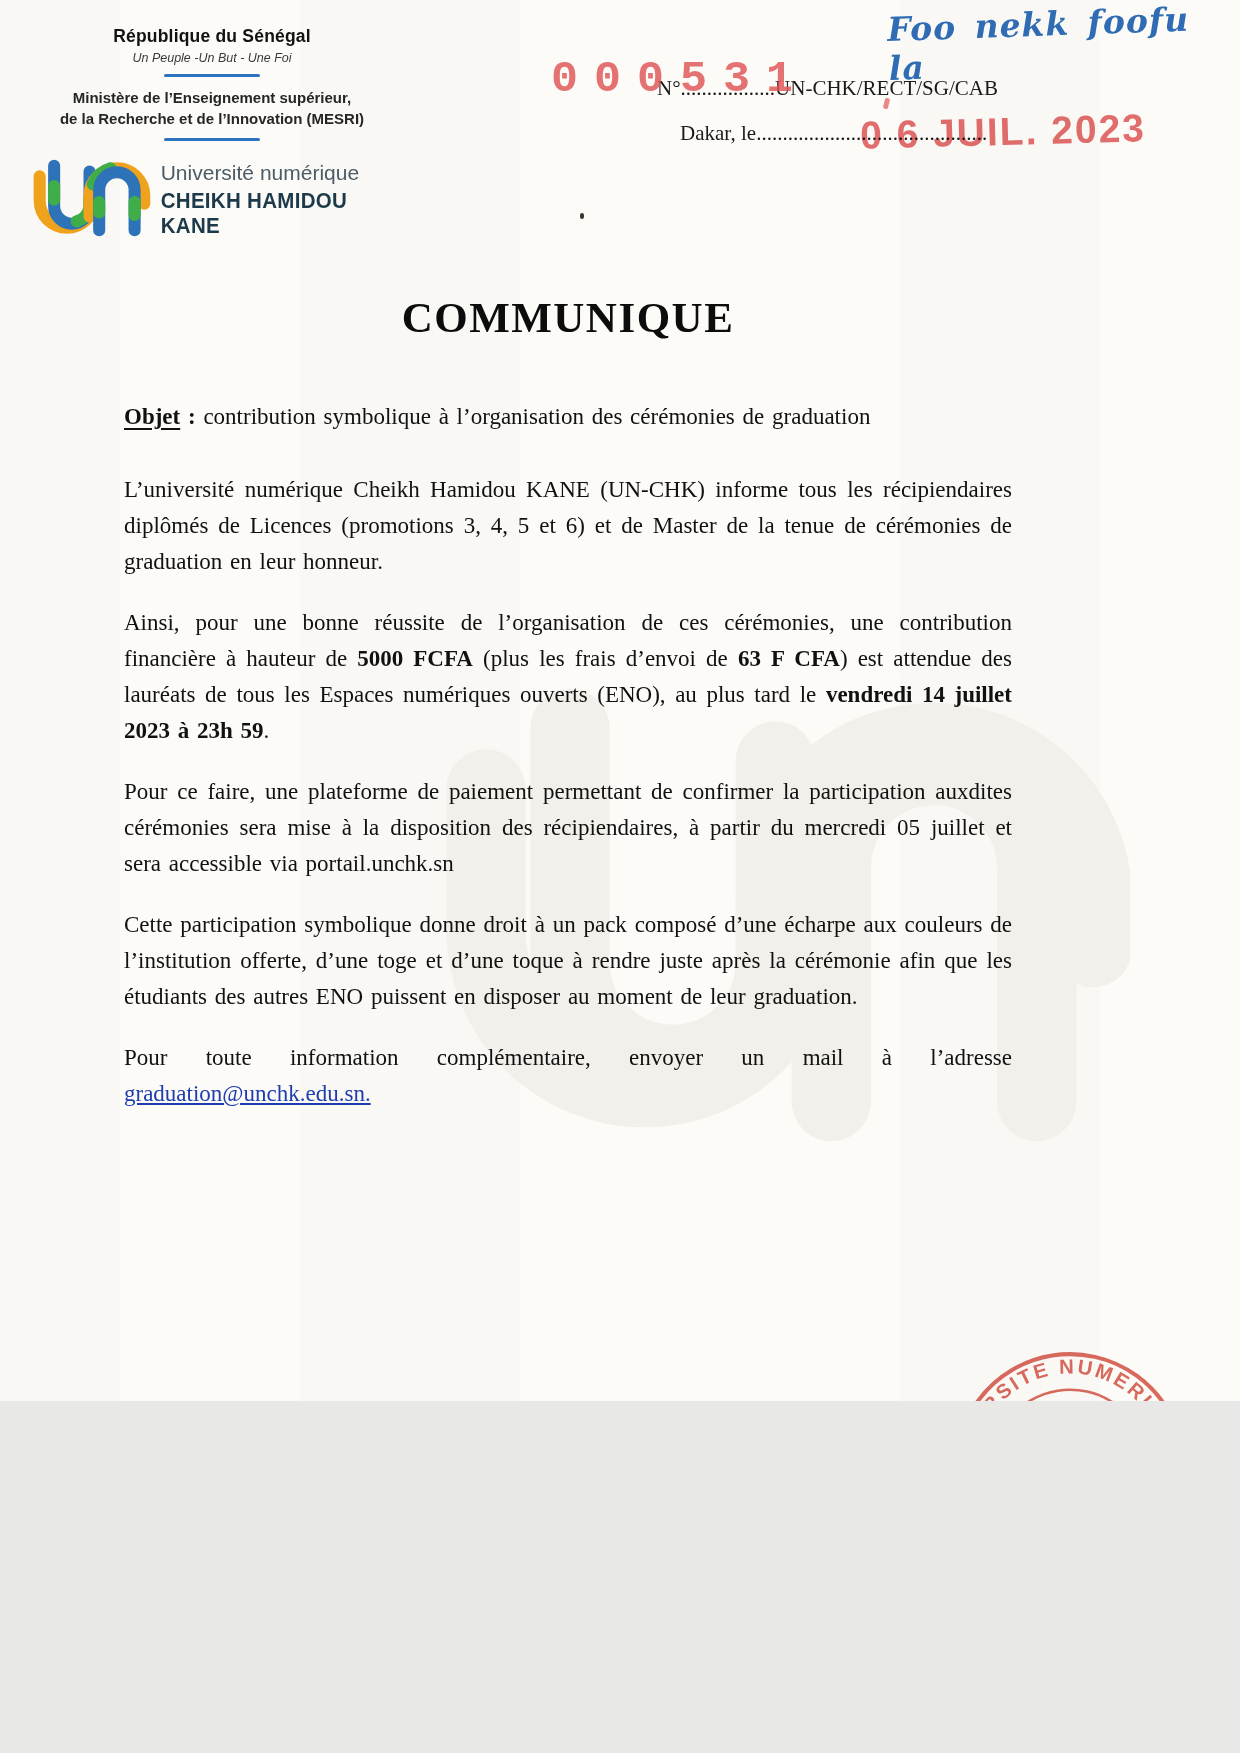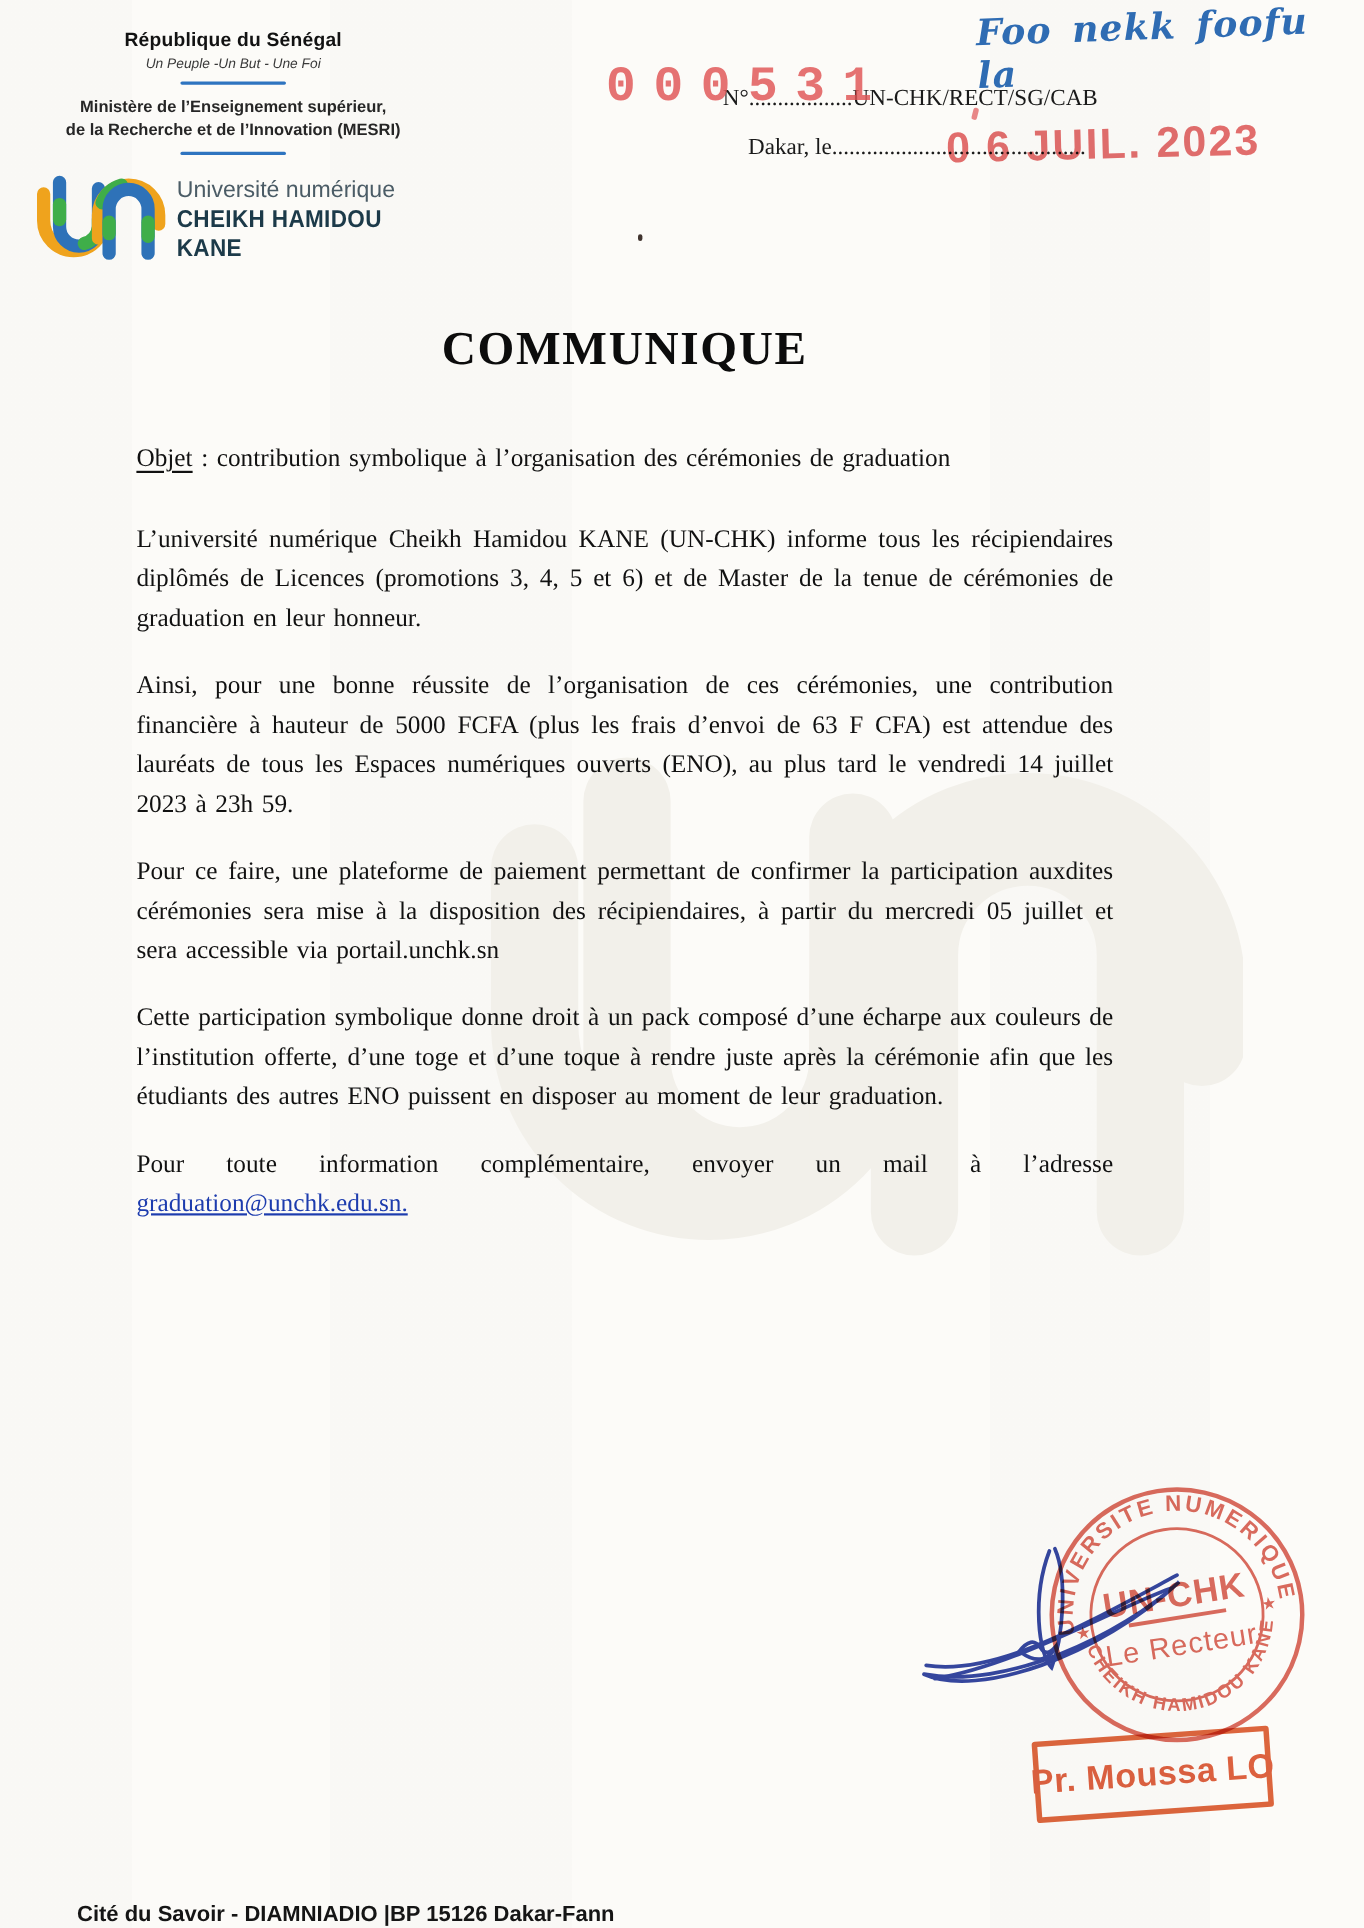--- a/index.html
+++ b/index.html
@@ -1,17 +1,17 @@
 <!DOCTYPE html>
 <html><head>
 <meta charset="utf-8">
 <style>
   html,body{margin:0;padding:0;background:#e8e8e6;}
   .page{
-    position:relative;width:1240px;height:1753px;margin:0 auto;
+    position:relative;width:1240px;height:1401px;margin:0 auto;
     background:#fcfbf8;
     background-image:linear-gradient(90deg, rgba(0,0,0,0.012) 0 120px, rgba(0,0,0,0) 120px 300px, rgba(0,0,0,0.01) 300px 520px, rgba(0,0,0,0) 520px 900px, rgba(0,0,0,0.012) 900px 1100px, rgba(0,0,0,0) 1100px);
     overflow:hidden;
     font-family:"Liberation Serif", serif;
     color:#111;
   }
   .abs{position:absolute;}
   
   .hdr-left{left:26px;top:26px;width:372px;text-align:center;font-family:"Liberation Sans", sans-serif;z-index:2;}
   .republic{font-size:17.5px;font-weight:bold;color:#121212;letter-spacing:.2px;}
@@ -29,21 +29,21 @@
   .refline{left:657px;top:76px;font-size:21px;color:#1a1a1a;z-index:2;text-align:center;}
   .dateline{left:680px;top:121px;font-size:21px;color:#1a1a1a;z-index:2;}
   .datestamp{left:860px;top:110px;font-family:"Liberation Sans", sans-serif;font-weight:bold;font-size:39px;
     color:#e05555;letter-spacing:2px;opacity:.85;transform:rotate(-1.5deg);z-index:3;mix-blend-mode:multiply;}
   
   .doc-title{left:124px;top:293px;width:888px;text-align:center;font-size:43px;font-weight:bold;letter-spacing:1.5px;color:#0c0c0c;z-index:2;}
   .bodycol{left:124px;top:399px;width:888px;font-size:23px;line-height:36px;text-align:justify;word-spacing:2px;z-index:2;}
   .para{margin:0 0 25px 0;}
   .objet{margin-bottom:37px;}
   .u{ text-decoration:underline; text-decoration-thickness:2px; text-underline-offset:4px;}
-  .b{font-weight:normal;}
+  .b{font-weight:bold;}
   a.doclink{color:#1d3cae;text-decoration:underline;cursor:pointer;margin-top:27px;}
   
   .watermark{left:430px;top:555px;z-index:0;opacity:1;}
   
   .roundstamp{left:948px;top:1346px;z-index:2;mix-blend-mode:multiply;}
   .signature{left:834px;top:1392px;z-index:4;mix-blend-mode:multiply;}
   .namestamp{left:940px;top:1576px;width:206px;height:64px;border:5px solid #dd5a2d;border-radius:3px;
     display:flex;align-items:center;justify-content:center;transform:rotate(-4deg);
     font-family:"Liberation Sans", sans-serif;font-weight:bold;font-size:31px;color:#dd5430;
     letter-spacing:.5px;opacity:.92;z-index:5;mix-blend-mode:multiply;white-space:nowrap;}

